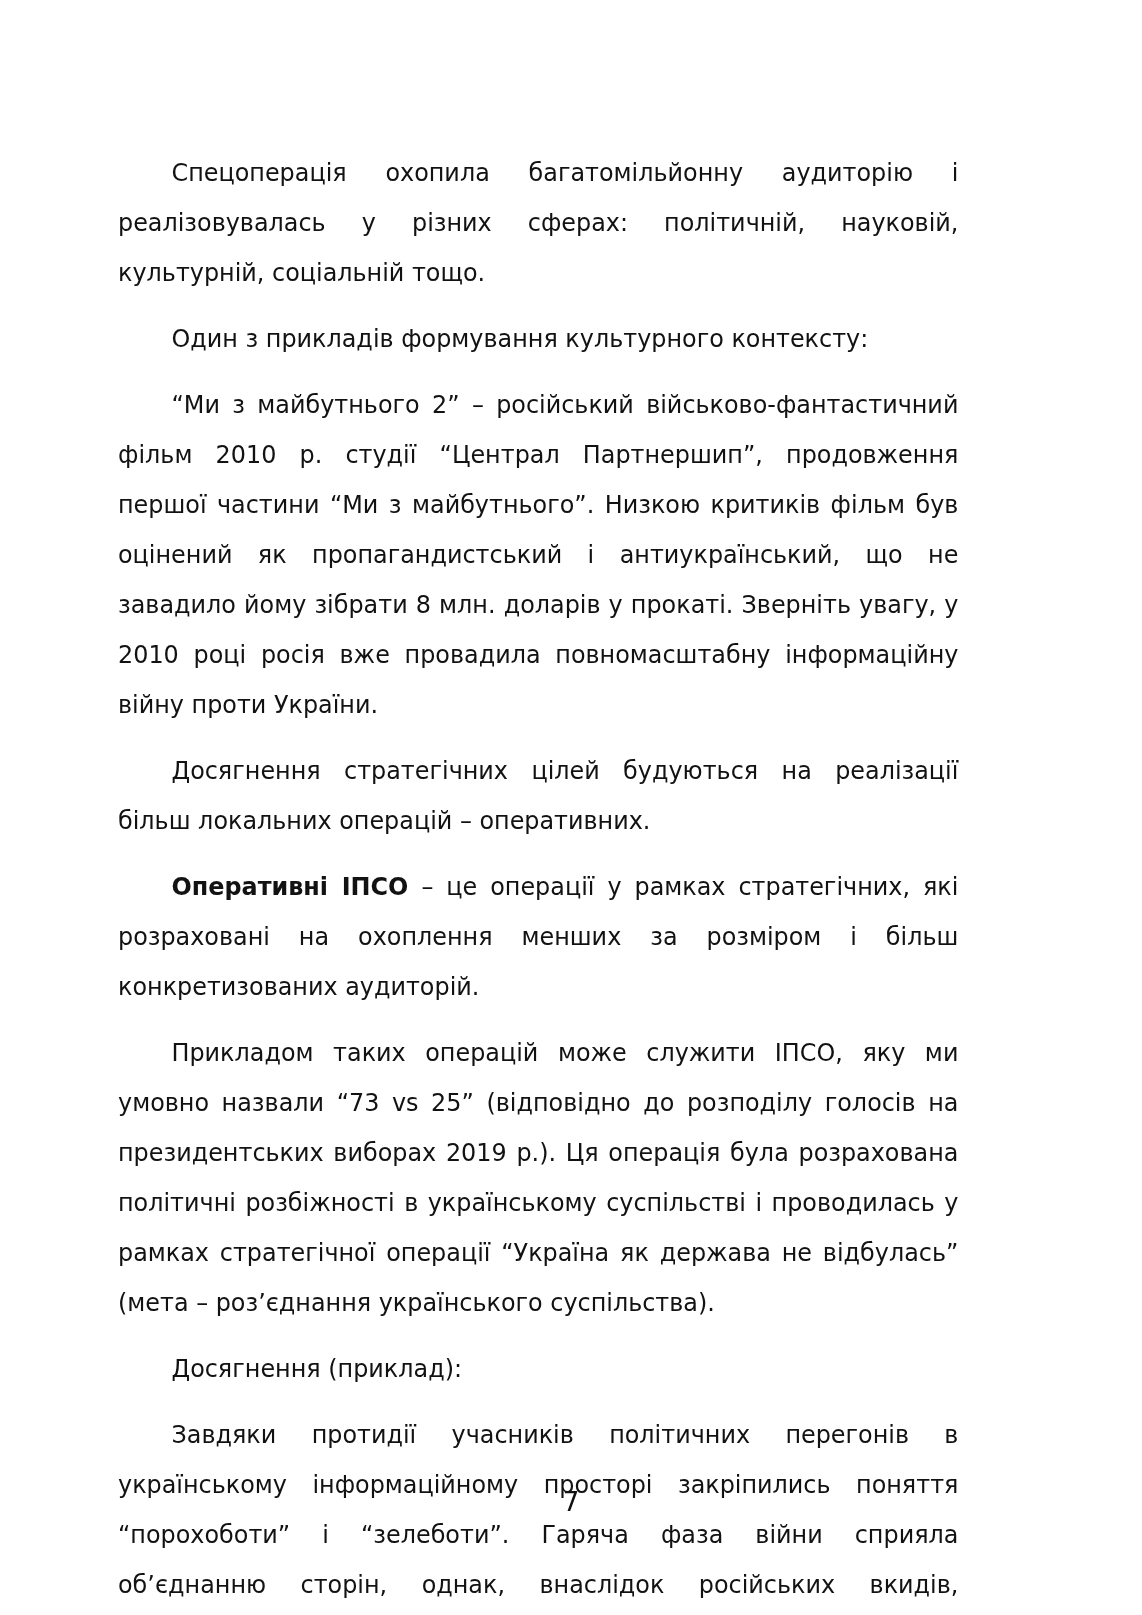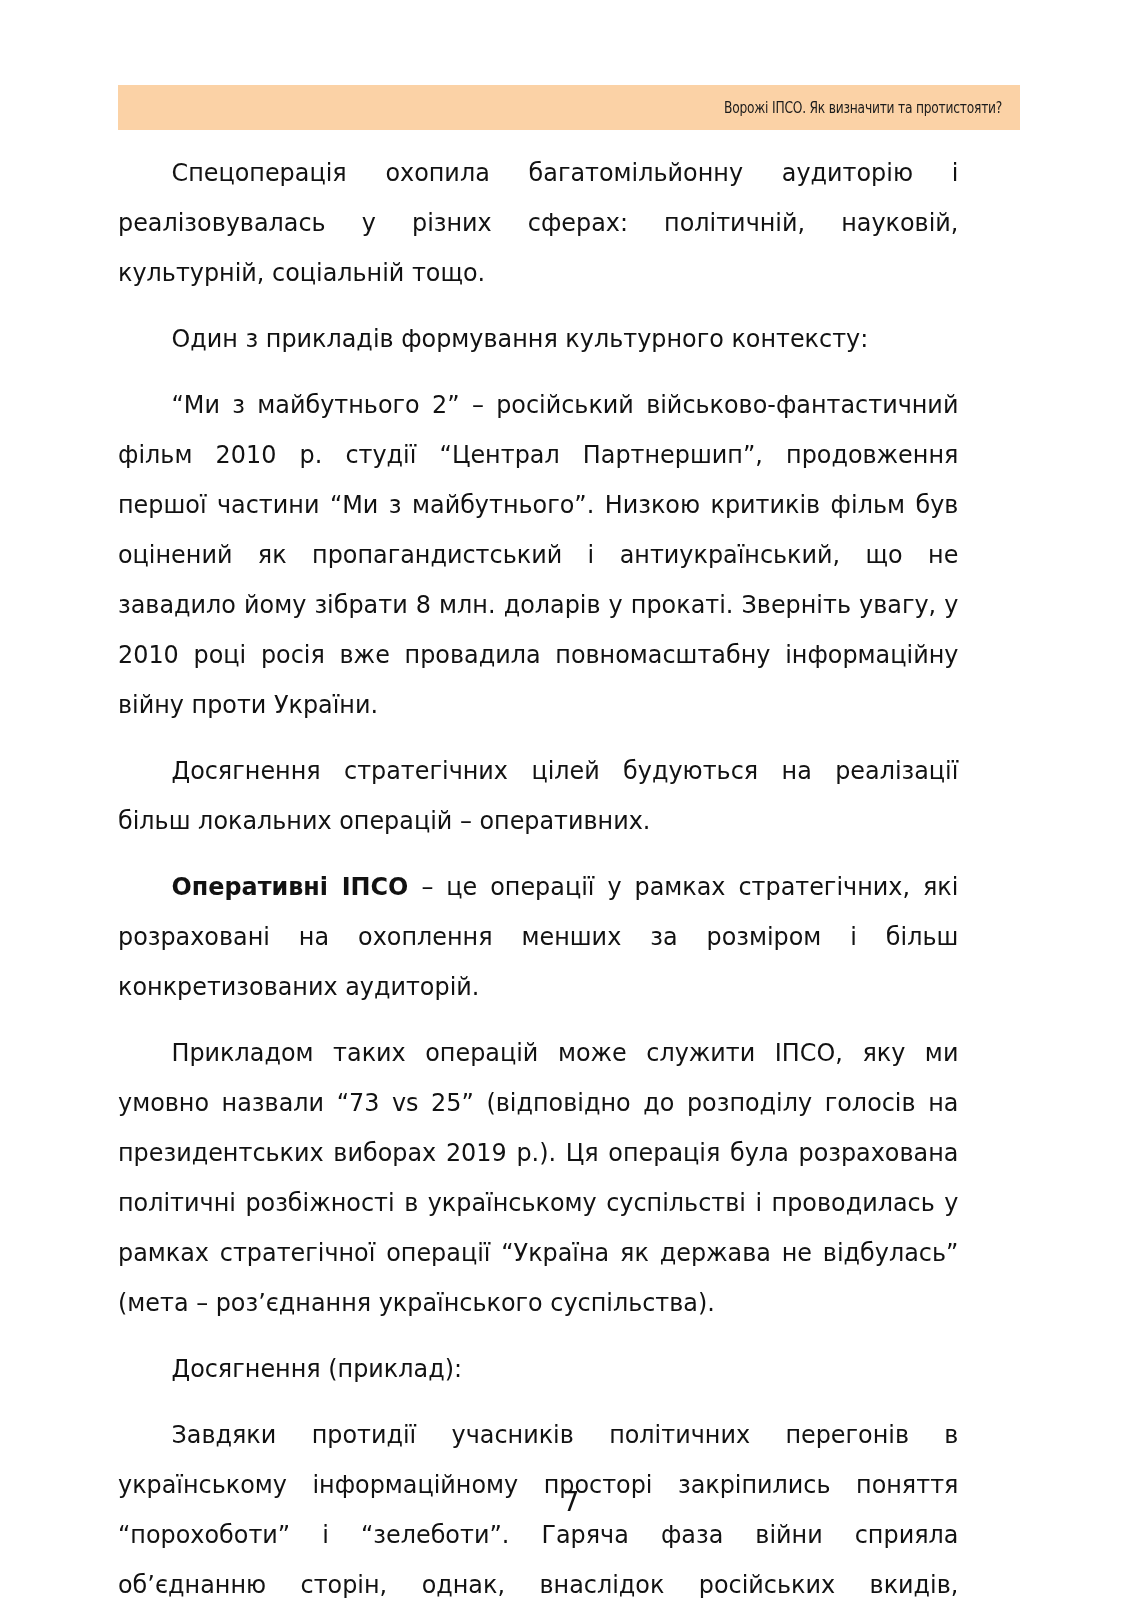--- a/index.html
+++ b/index.html
@@ -88,23 +88,20 @@
     font-size: 26px;
     color: #111111;
     font-family: "DejaVu Sans", "Liberation Sans", sans-serif;
   }
 </style>
 </head>
 <body>
 
 <div class="page">
 
-  <div class="header-banner">
-    <span class="header-banner-text">Ворожі ІПСО. Як визначити та протистояти?</span>
-  </div>
 
   <div class="content">
 
     <p class="para">
       <span>Спецоперація охопила багатомільйонну аудиторію і реалізовувалась у різних сферах: політичній, науковій, культурній, соціальній тощо.</span>
     </p>
     <div class="gap-md"></div>
 
     <p class="para last-left">
       <span>Один з прикладів формування культурного контексту:</span>

